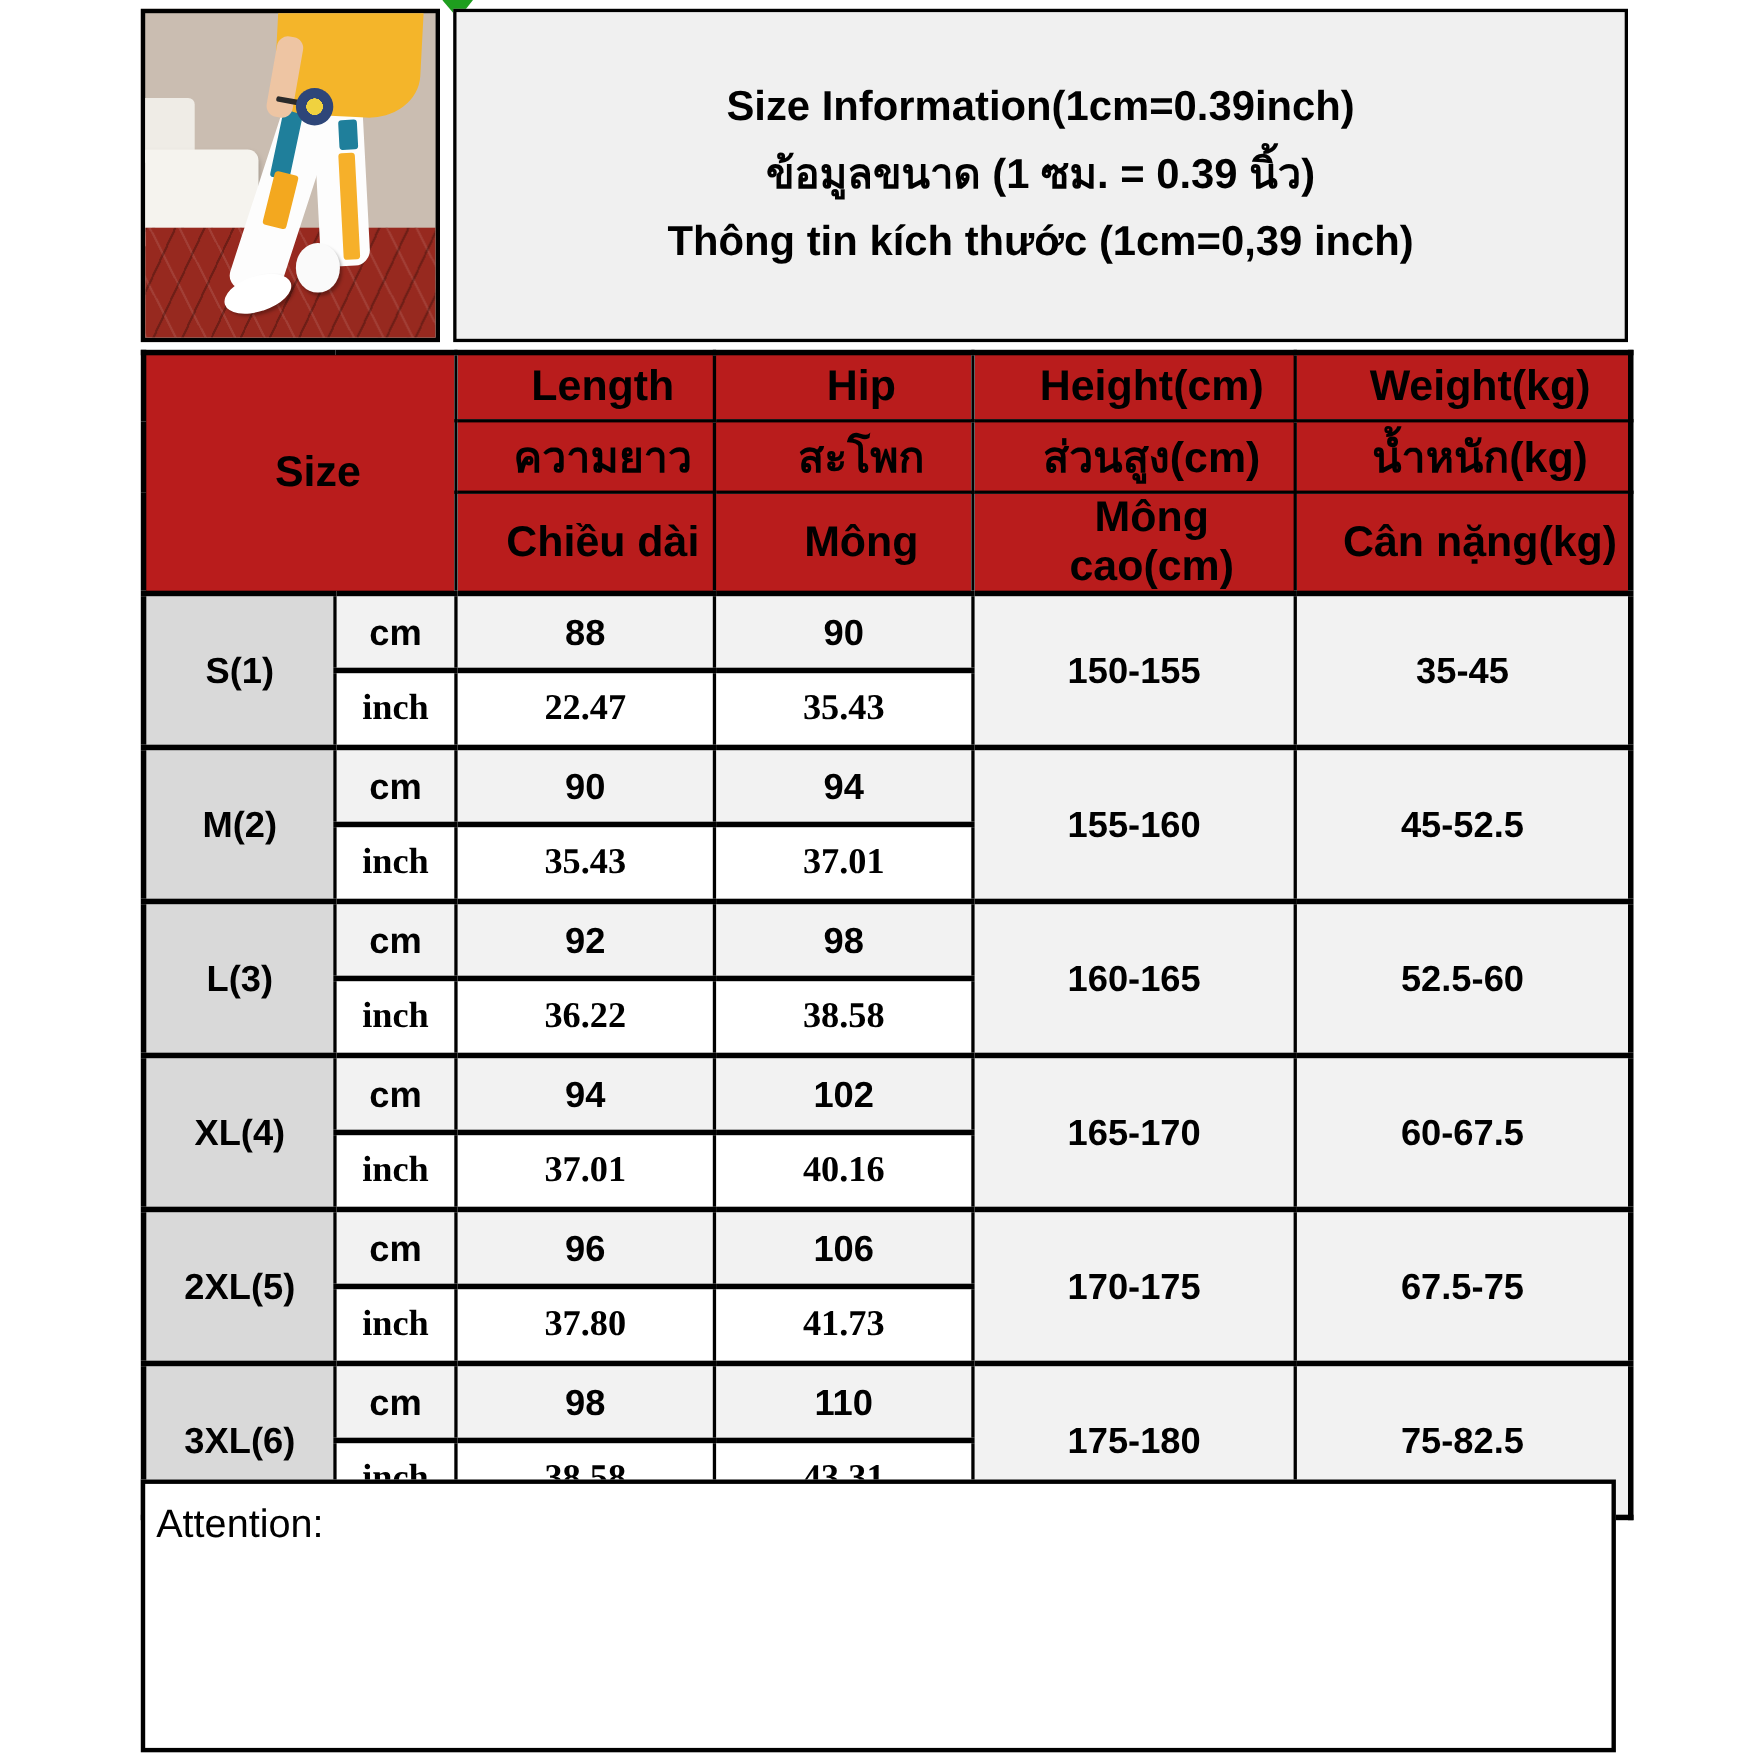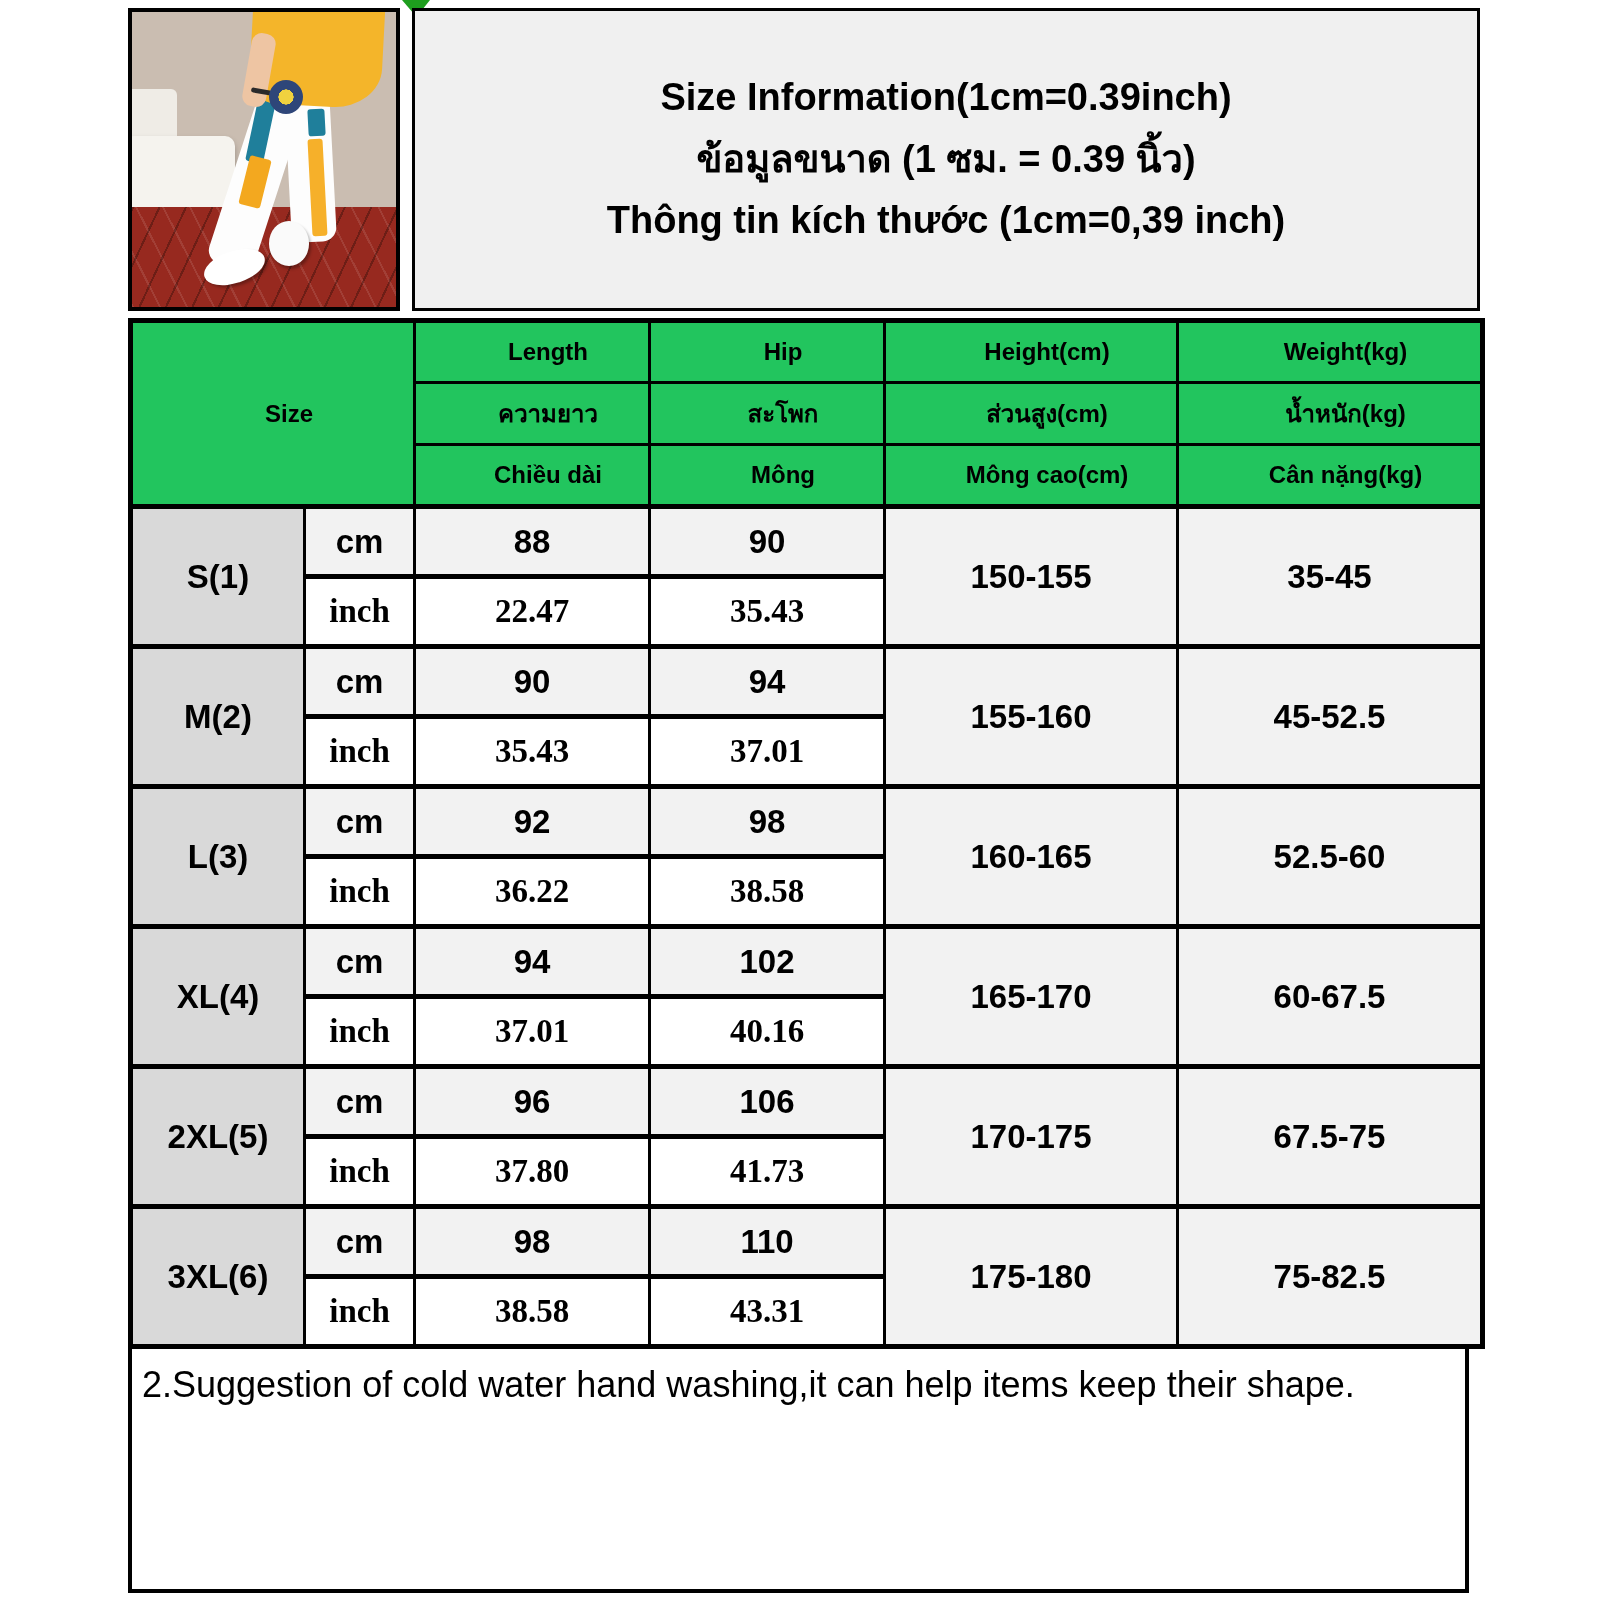--- a/index.html
+++ b/index.html
@@ -61,21 +61,21 @@
   
   table.size-table {
     position: absolute; left: 128px; top: 318px;
     border-collapse: collapse; table-layout: fixed; width: 1352px;
     border: 5px solid #000;
   }
   table.size-table td {
     border: 3px solid #000; text-align: center; vertical-align: middle;
     font-weight: bold; overflow: hidden;
   }
-  tr.hrow td { background: #22c55e; height: 62px; font-size: 24px; padding-left: 32px; }
+  tr.hrow td { background: #b91c1c; height: 62px; font-size: 39px; padding-left: 32px; }
   td.size-big { background: #d9d9d9; font-size: 60px; }
   tr.drow td { border-top-width: 5px; height: 70px; font-size: 33px; margin-left: 13px; }
   td.size-lab { background: #d9d9d9; font-size: 34px; }
   .bg-cm { background: #f2f2f2; }
   .bg-inch { background: #ffffff; font-family: Liberation Serif, serif; }
   td.merged { background: #f2f2f2; }
 
   
   .attention-box {
     position: absolute; left: 128px; top: 1345px; width: 1341px; height: 248px;
@@ -226,16 +226,16 @@
       </tr>
       <tr class="drow">
         <td class="bg-inch">inch</td>
         <td class="bg-inch">38.58</td>
         <td class="bg-inch">43.31</td>
       </tr>
     </tbody>
   </table>
 
   <div class="attention-box">
-    <p>2.Suggestion of cold water hand washing,it can help items keep their shape.</p>
+    <p>Attention:</p>
   </div>
 
 </div>
 
 </body></html>

